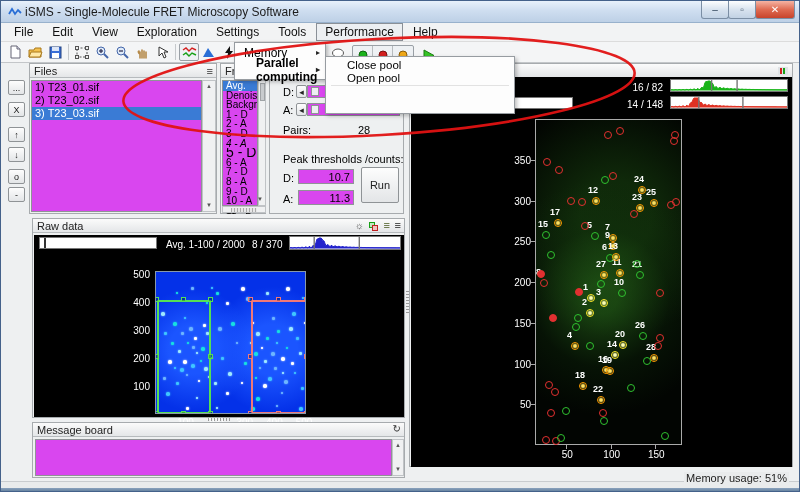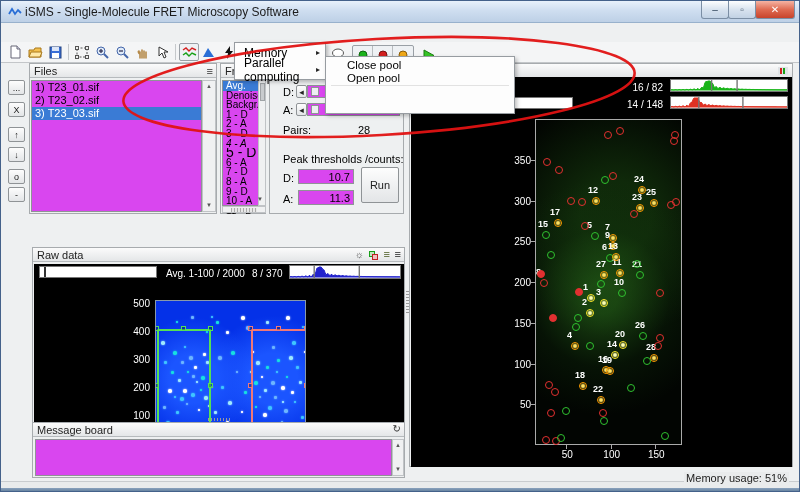--- a/index.html
+++ b/index.html
@@ -63,20 +63,30 @@
       <polyline points="1,7 4,2 7,7 10,3 13,6" fill="none" stroke="#2a6fd6" stroke-width="1.8"></polyline>
     </svg>
     <div id="title-text" class="abs">iSMS - Single-Molecule FRET Microscopy Software</div>
     <div id="winbtns" class="abs">
       <div class="winbtn">–</div>
       <div class="winbtn">▫</div>
       <div class="winbtn close">✕</div>
     </div>
   </div>
 
+  <div id="menubar" class="abs">
+      <div class="menu-item">File</div>
+      <div class="menu-item">Edit</div>
+      <div class="menu-item">View</div>
+      <div class="menu-item">Exploration</div>
+      <div class="menu-item">Settings</div>
+      <div class="menu-item">Tools</div>
+      <div class="menu-item active">Performance</div>
+      <div class="menu-item">Help</div>
+    </div>
   <div id="toolbar" class="abs">
       <div class="tbtn">
         <svg width="14" height="14">
           <path d="M3,1 h6 l3,3 v9 h-9 z" fill="#fff" stroke="#667"></path>
           <path d="M9,1 v3 h3" fill="#dde" stroke="#667"></path>
         </svg>
       </div>
       <div class="tbtn">
         <svg width="15" height="13">
           <path d="M1,4 h5 l1,-2 h6 v9 h-12 z" fill="#f4c14f" stroke="#a9791c"></path>
@@ -201,21 +211,21 @@
     <div class="sbar abs" style="left:172px;top:16px;width:14px;height:132px;">
       <div class="sarrow">▲</div>
       <div class="sarrow abs" style="bottom:0;left:0;right:0">▼</div>
     </div>
   </div>
 
   <div class="panel abs" style="left:219px;top:62px;width:46px;height:151px;">
     <div class="phead">
       <span>Frames</span>
     </div>
-    <div class="whitebox abs" style="left:1px;top:16px;width:44px;height:126px;" id="frames-list">
+    <div class="whitebox abs" style="left:1px;top:16px;width:36px;height:126px;" id="frames-list">
         <div class="lrow sel" style="height: 9.6px; line-height: 9.6px; font-size: 10px;">Avg.</div>
         <div class="lrow" style="height: 9.6px; line-height: 9.6px; font-size: 10px;">Denoised</div>
         <div class="lrow" style="height: 9.6px; line-height: 9.6px; font-size: 10px;">Backgr.</div>
         <div class="lrow" style="height: 9.6px; line-height: 9.6px; font-size: 10px;">1 - D</div>
         <div class="lrow" style="height: 9.6px; line-height: 9.6px; font-size: 10px;">2 - A</div>
         <div class="lrow" style="height: 9.6px; line-height: 9.6px; font-size: 10px;">3 - D</div>
         <div class="lrow" style="height: 9.6px; line-height: 9.6px; font-size: 10px; font-style: italic;">4 - A</div>
         <div class="lrow" style="height: 9.6px; line-height: 9.6px; font-size: 14px; text-decoration: underline;">5 - D</div>
         <div class="lrow" style="height: 9.6px; line-height: 9.6px; font-size: 10px;">6 - A</div>
         <div class="lrow" style="height: 9.6px; line-height: 9.6px; font-size: 10px;">7 - D</div>
@@ -247,21 +257,21 @@
     <div class="abs lrow" style="left:10px;top:60px">Pairs:</div>
     <div class="abs lrow" style="left:85px;top:60px">28</div>
     <div class="abs lrow" style="left:10px;top:89px">Peak thresholds /counts:</div>
     <div class="abs lrow" style="left:10px;top:108px">D:</div>
     <div class="abs whitebox" style="left:28px;top:105px;width:56px;height:15px;font-size:11px;text-align:right;padding:1px 3px 0 0">10.7</div>
     <div class="abs lrow" style="left:10px;top:129px">A:</div>
     <div class="abs whitebox" style="left:28px;top:126px;width:56px;height:15px;font-size:11px;text-align:right;padding:1px 3px 0 0">11.3</div>
     <div class="sq-btn abs" style="left:91px;top:103px;width:38px;height:36px;font-size:11px">Run</div>
   </div>
 
-  <div class="panel abs" style="left:31px;top:217px;width:373px;height:200px;margin-top:29px;">
+  <div class="panel abs" style="left:31px;top:217px;width:373px;height:200px;">
     <div class="phead">
       <span>Raw data</span>
       <span class="abs" style="right:40px;top:1px;font-size:10px;color:#444">☼</span>
       <span class="abs" style="right:26px;top:3px;width:9px;height:9px">
         <span class="abs" style="left:0;top:0;width:6px;height:6px;border:1px solid #18a018;background:#bfe8bf"></span>
         <span class="abs" style="left:3px;top:3px;width:6px;height:6px;border:1px solid #c02020;background:#f0c0c0"></span>
       </span>
       <span class="abs" style="right:14px;top:0;font-size:11px;color:#4a5a20">≡</span>
       <span class="abs" style="right:3px;top:0;font-size:11px;color:#222">≡</span>
     </div>
@@ -571,21 +581,21 @@
           <div class="abs" style="left: 244.3px; top: 368px; width: 1px; height: 4px; background: rgb(170, 170, 170);"></div>
         </div>
     </div>
   </div>
 
   <div class="abs" style="left:0;top:480px;width:800px;height:12px;background:#e9ebec;border-top:1px solid #c9cccf"></div>
   <div class="abs" style="right:10px;top:471px;font-size:11px;color:#222;background:#e9ebec;padding:0 2px">Memory usage: 51%</div>
 
   <div class="ddmenu abs" id="perfmenu" style="left:233px;top:41px;width:92px;height:38px;padding:1px">
       <div class="dditem" style="height: 17px; padding-left: 8px;">Memory<span class="arrow">▸</span></div>
-      <div class="dditem" style="height: 17px; padding-left: 8px;">Parallel computing<span class="arrow">▸</span></div>
+      <div class="dditem" style="height: 17px; padding-left: 20px; font-weight: bold;">Parallel computing<span class="arrow">▸</span></div>
     </div>
 
   <div class="ddmenu abs" id="parmenu" style="left:324px;top:55px;width:190px;height:58px;padding:1px">
       <div class="dditem" style="height: 13px; font-size: 11.5px; padding-left: 20px;">Close pool</div>
       <div class="dditem" style="height: 13px; font-size: 11.5px; padding-left: 20px;">Open pool</div>
       <div class="ddsep"></div>
     </div>
 
   <svg class="abs" style="left:0;top:0;pointer-events:none;z-index:60" width="800" height="492">
     <ellipse id="ann" cx="378" cy="86" rx="256" ry="48" fill="none" stroke-width="2.6" transform="rotate(-3.2 378 86)" opacity="0.95" stroke="#e01212"></ellipse>

